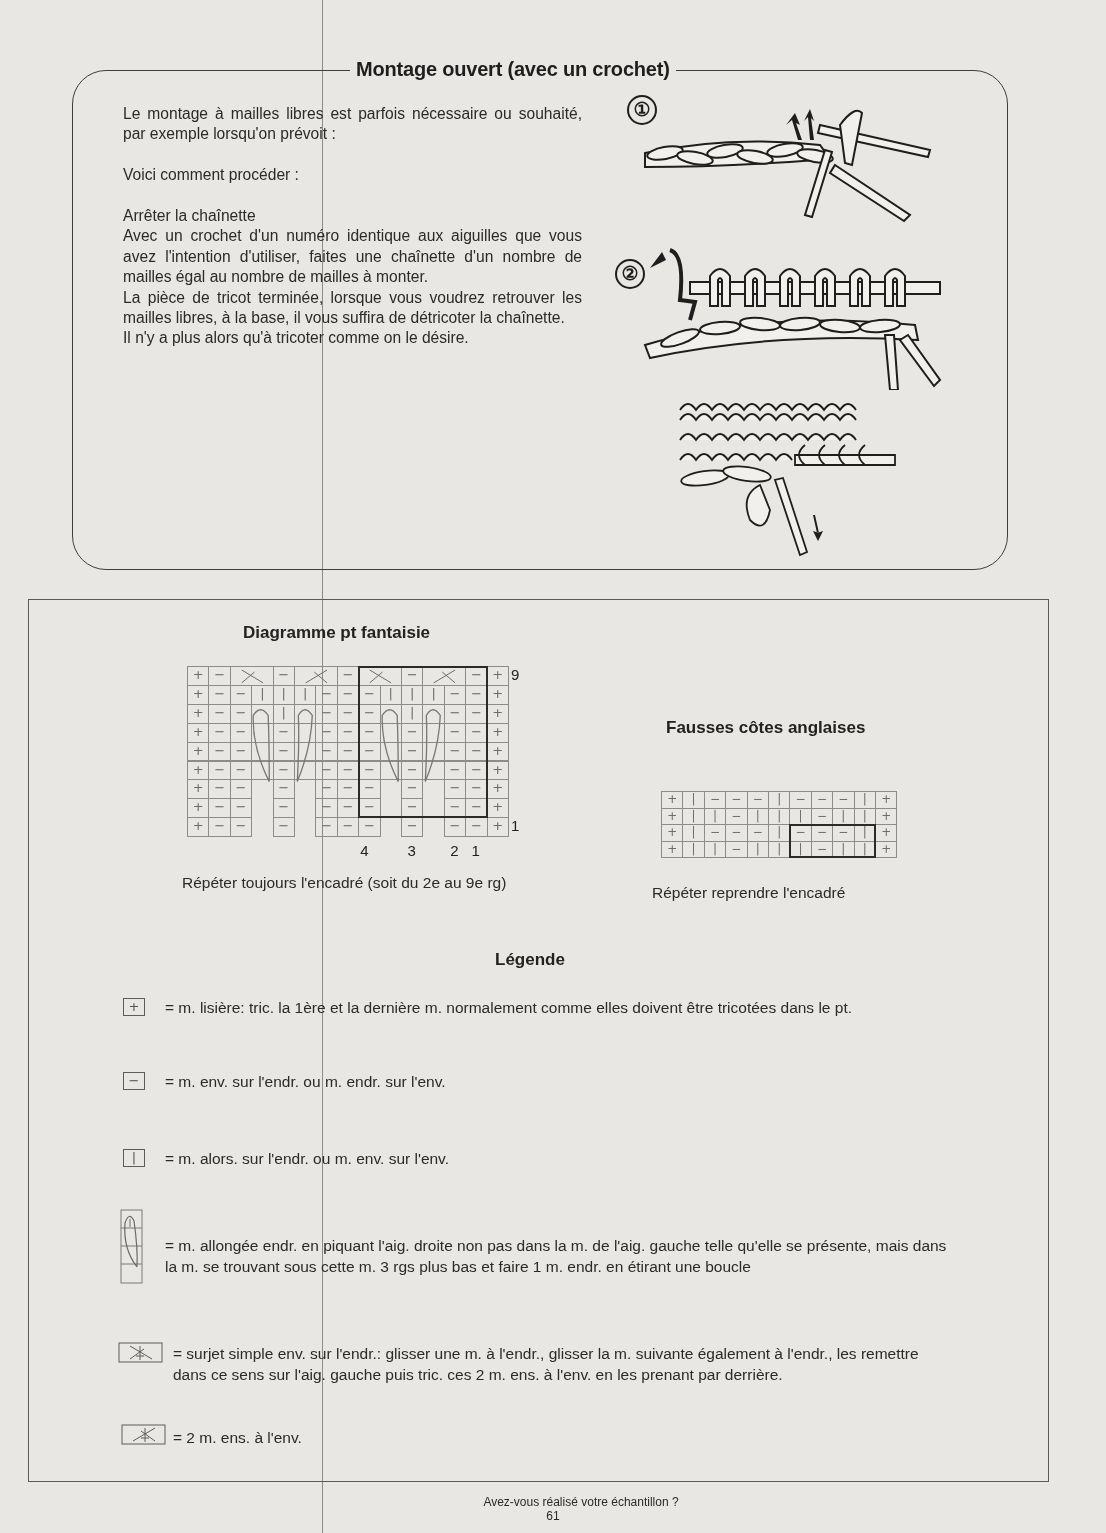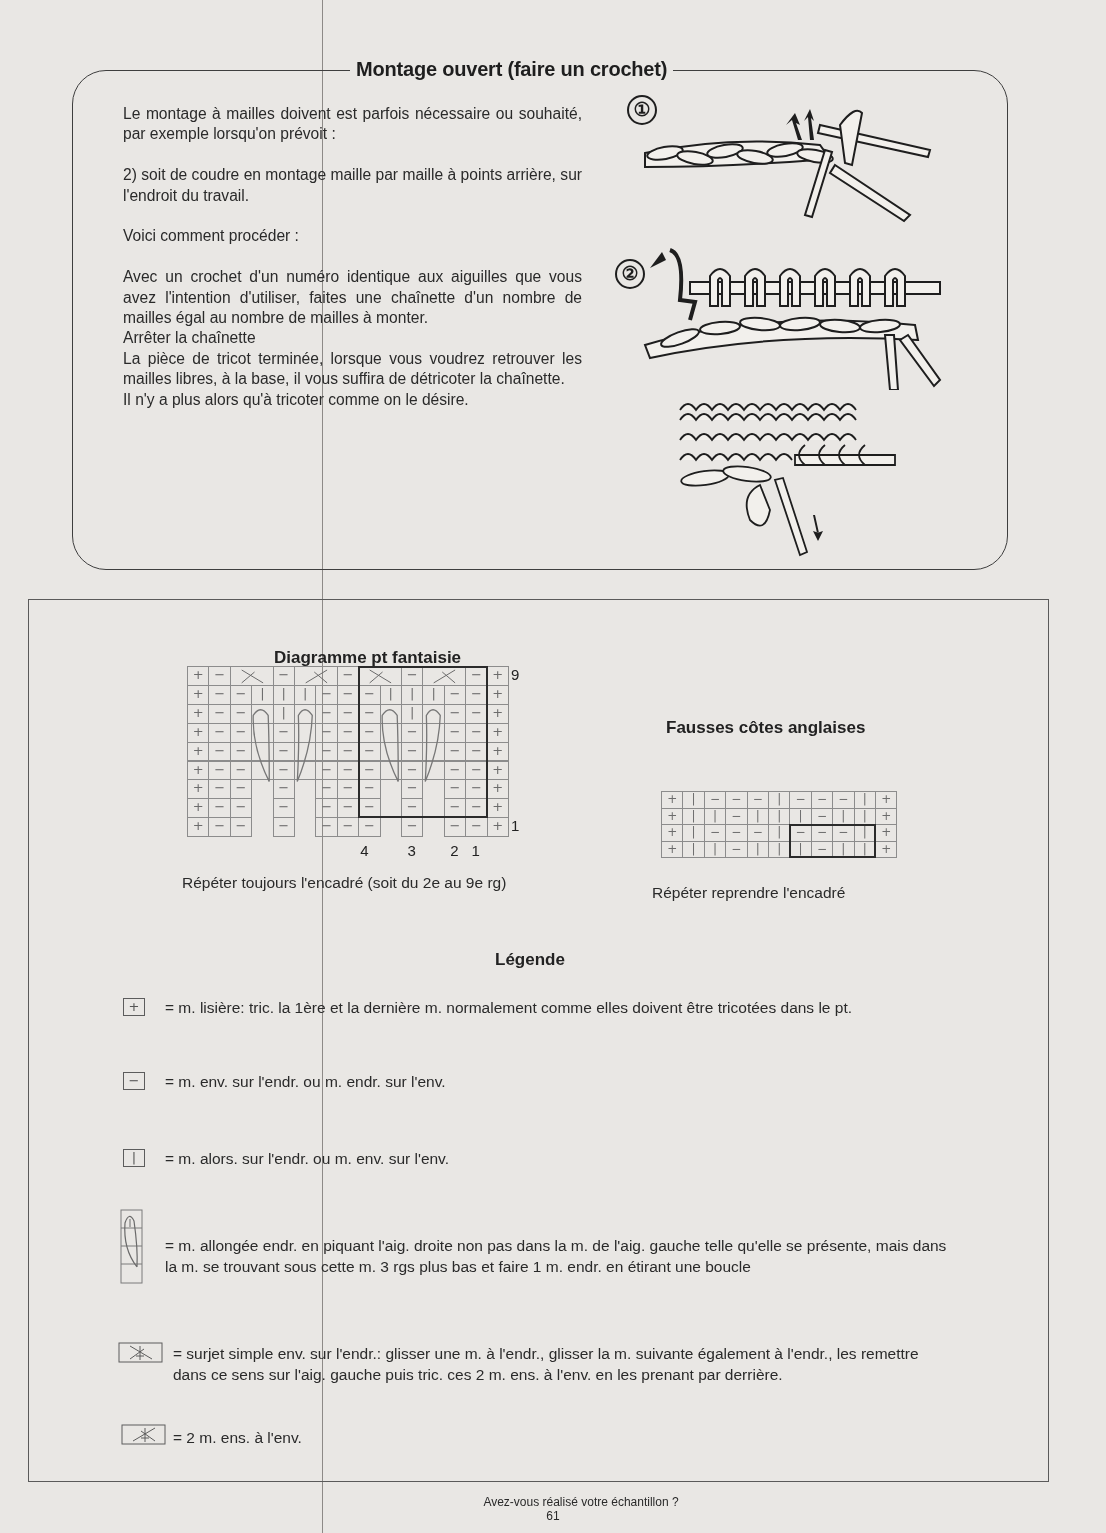--- a/index.html
+++ b/index.html
@@ -55,28 +55,27 @@
   .legend-text { position: absolute; font-size: 15.5px; line-height: 20.5px; color: #2a2a2a; }
 
   .footer { position: absolute; left: 0; width: 1106px; text-align: center; font-size: 12px; color: #2a2a2a; }
 </style>
 </head>
 <body>
 
 <div class="fold-line"></div>
 
 <div class="montage-box"></div>
-<div class="montage-title">Montage ouvert (faire un crochet)</div>
+<div class="montage-title">Montage ouvert (avec un crochet)</div>
 
 <div class="montage-text">
-  <p>Le montage à mailles doivent est parfois nécessaire ou souhaité, par exemple lorsqu'on prévoit :</p>
-  <p>2) soit de coudre en montage maille par maille à points arrière, sur l'endroit du travail.</p>
+  <p>Le montage à mailles libres est parfois nécessaire ou souhaité, par exemple lorsqu'on prévoit :</p>
   <p>Voici comment procéder :</p>
+  <p class="tight">Arrêter la chaînette</p>
   <p class="tight">Avec un crochet d'un numéro identique aux aiguilles que vous avez l'intention d'utiliser, faites une chaînette d'un nombre de mailles égal au nombre de mailles à monter.</p>
-  <p class="tight">Arrêter la chaînette</p>
   <p class="tight">La pièce de tricot terminée, lorsque vous voudrez retrouver les mailles libres, à la base, il vous suffira de détricoter la chaînette.</p>
   <p class="tight">Il n'y a plus alors qu'à tricoter comme on le désire.</p>
 </div>
 
 <div class="step-badge" style="left:627px;top:95px;">①</div>
 <div class="step-badge" style="left:615px;top:259px;">②</div>
 
 <svg class="illus" style="left:640px;top:95px;" width="300" height="140">
   <g fill="#f2f0ec" stroke="#1e1e1e" stroke-width="2">
     <path d="M5 58 Q 90 40 180 50 L 190 64 Q 90 72 5 72 Z"></path>
@@ -139,21 +138,21 @@
     <ellipse cx="30" cy="78" rx="24" ry="7" transform="rotate(-8 30 78)"></ellipse>
     <ellipse cx="72" cy="74" rx="24" ry="7" transform="rotate(8 72 74)"></ellipse>
     <path d="M85 85 q -20 10 -10 35 q 15 15 20 -10 z"></path>
     <path d="M100 80 L 125 155 L 132 152 L 108 78 Z"></path>
   </g>
   <path d="M140 115 l 4 18 l -6 -2 l 5 10 l 5 -10 l -6 2 l -4 -18 z" fill="#1e1e1e"></path>
 </svg>
 
 <div class="pattern-frame"></div>
 
-<div class="heading" style="left:243px;top:648px;margin-left:31px;">Diagramme pt fantaisie</div>
+<div class="heading" style="left:243px;top:623px;">Diagramme pt fantaisie</div>
 <div class="grid" id="fantaisie-grid" style="left:187px;top:666px;">
     <div class="cell" style="left: 0px; top: 0px; width: 22.4px; height: 19.9px; line-height: 16.9px;">+</div>
     <div class="cell" style="left: 21.4px; top: 0px; width: 22.4px; height: 19.9px; line-height: 16.9px;">−</div>
     <div class="cell" style="left: 42.8px; top: 0px; width: 43.8px; height: 19.9px; line-height: 16.9px;">
       <svg width="42.8" height="18.9" style="position: absolute; left: 0px; top: 0px;">
         <line x1="10.7" y1="3" x2="32.099999999999994" y2="15.899999999999999" stroke="#6c6c6c"></line>
         <line x1="10.7" y1="15.899999999999999" x2="23.54" y2="5" stroke="#6c6c6c"></line>
       </svg>
     </div>
     <div class="cell" style="left: 85.6px; top: 0px; width: 22.4px; height: 19.9px; line-height: 16.9px;">−</div>

